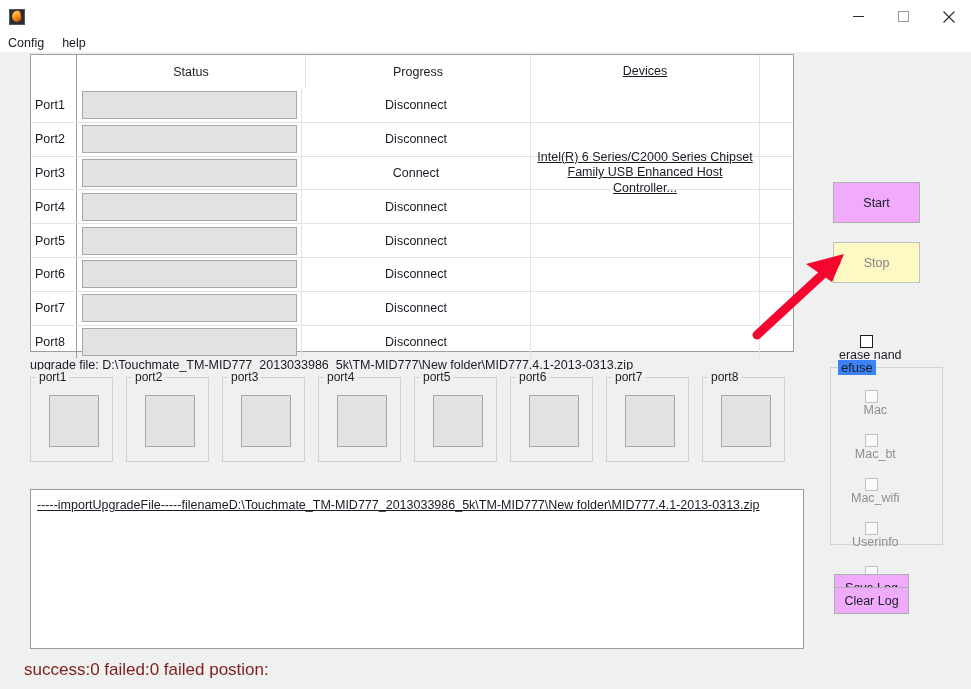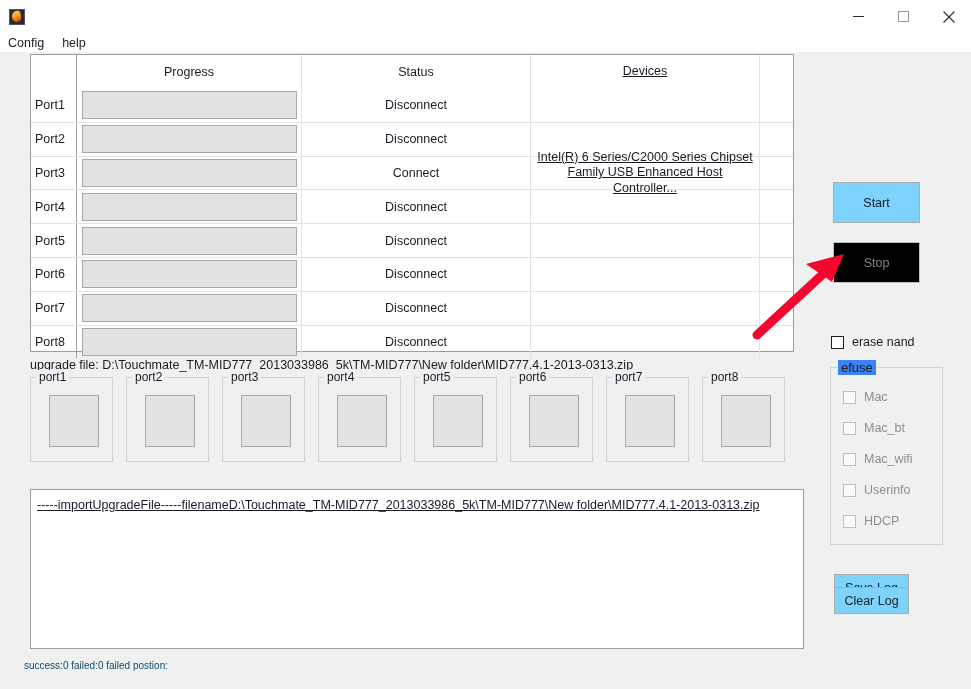--- a/index.html
+++ b/index.html
@@ -110,36 +110,36 @@
     background:#ffffff; border:1px solid #9c9c9c;
     overflow:hidden;
     text-decoration:underline;
   }
   .log-line {
     padding:8px 6px 0 6px; font-size:12.5px; color:#1b1b26; white-space:nowrap;
   }
 
   
   .statusbar {
-    position:absolute; left:24px; top:608px; font-size:10px; color:#0c4a6e;
+    position:absolute; left:24px; top:608px; font-size:17px; color:#7f1d1d;
   }
 
   
   .btn {
-    background:#7dd3fc; border:1px solid #adadad;
+    background:#f0abfc; border:1px solid #adadad;
     display:flex; align-items:center; justify-content:center;
     font-size:12.5px; color:#1b1b26;
   }
-  .btn.disabled { background:#000000; border-color:#bfbfbf; color:#838383; }
+  .btn.disabled { background:#fef9c3; border-color:#bfbfbf; color:#838383; }
   .btn-start { position:absolute; left:833px; top:130px; width:87px; height:41px; }
   .btn-stop  { position:absolute; left:833px; top:190px; width:87px; height:41px; }
   .btn-savelog  { position:absolute; left:834px; top:522px; width:75px; height:27px; }
   .btn-clearlog { position:absolute; left:834px; top:535px; width:75px; height:27px; }
 
-  .chk-row { display:flex; align-items:center; }
+  .chk-row { display:flex; align-items:center;flex-direction:column; }
   .chkbox {
     width:13px; height:13px; border:1px solid #1b1b26; background:#ffffff; flex:none;
   }
   .chkbox.dis { border-color:#c0c0c0; background:#fafafa; }
   .chk-label { margin-left:8px; font-size:12.5px; color:#1b1b26; }
   .chk-label.dis { color:#8e8e8e; }
   .erase-nand { position:absolute; left:831px; top:283px; }
 
   .efuse-box {
     position:absolute; left:830px; top:315px; width:113px; height:178px;
@@ -194,25 +194,25 @@
 
 <div class="client">
 
   <div class="watermark wm-top">androidmtk.com</div>
 
   <div class="grid">
     <div class="grid-row header">
       <div class="cell c-port">
           <span class="hdr-label"></span>
         </div>
+      <div class="cell c-stat">
+          <span class="hdr-label">Status</span>
+        </div>
       <div class="cell c-prog">
           <span class="hdr-label">Progress</span>
-        </div>
-      <div class="cell c-stat">
-          <span class="hdr-label">Status</span>
         </div>
       <div class="cell c-dev">
           <span class="hdr-label">Devices</span>
         </div>
       <div class="cell c-tail"></div>
     </div>
     <div class="grid-body">
 
       <div class="grid-row">
         <div class="cell c-port">Port1</div>

